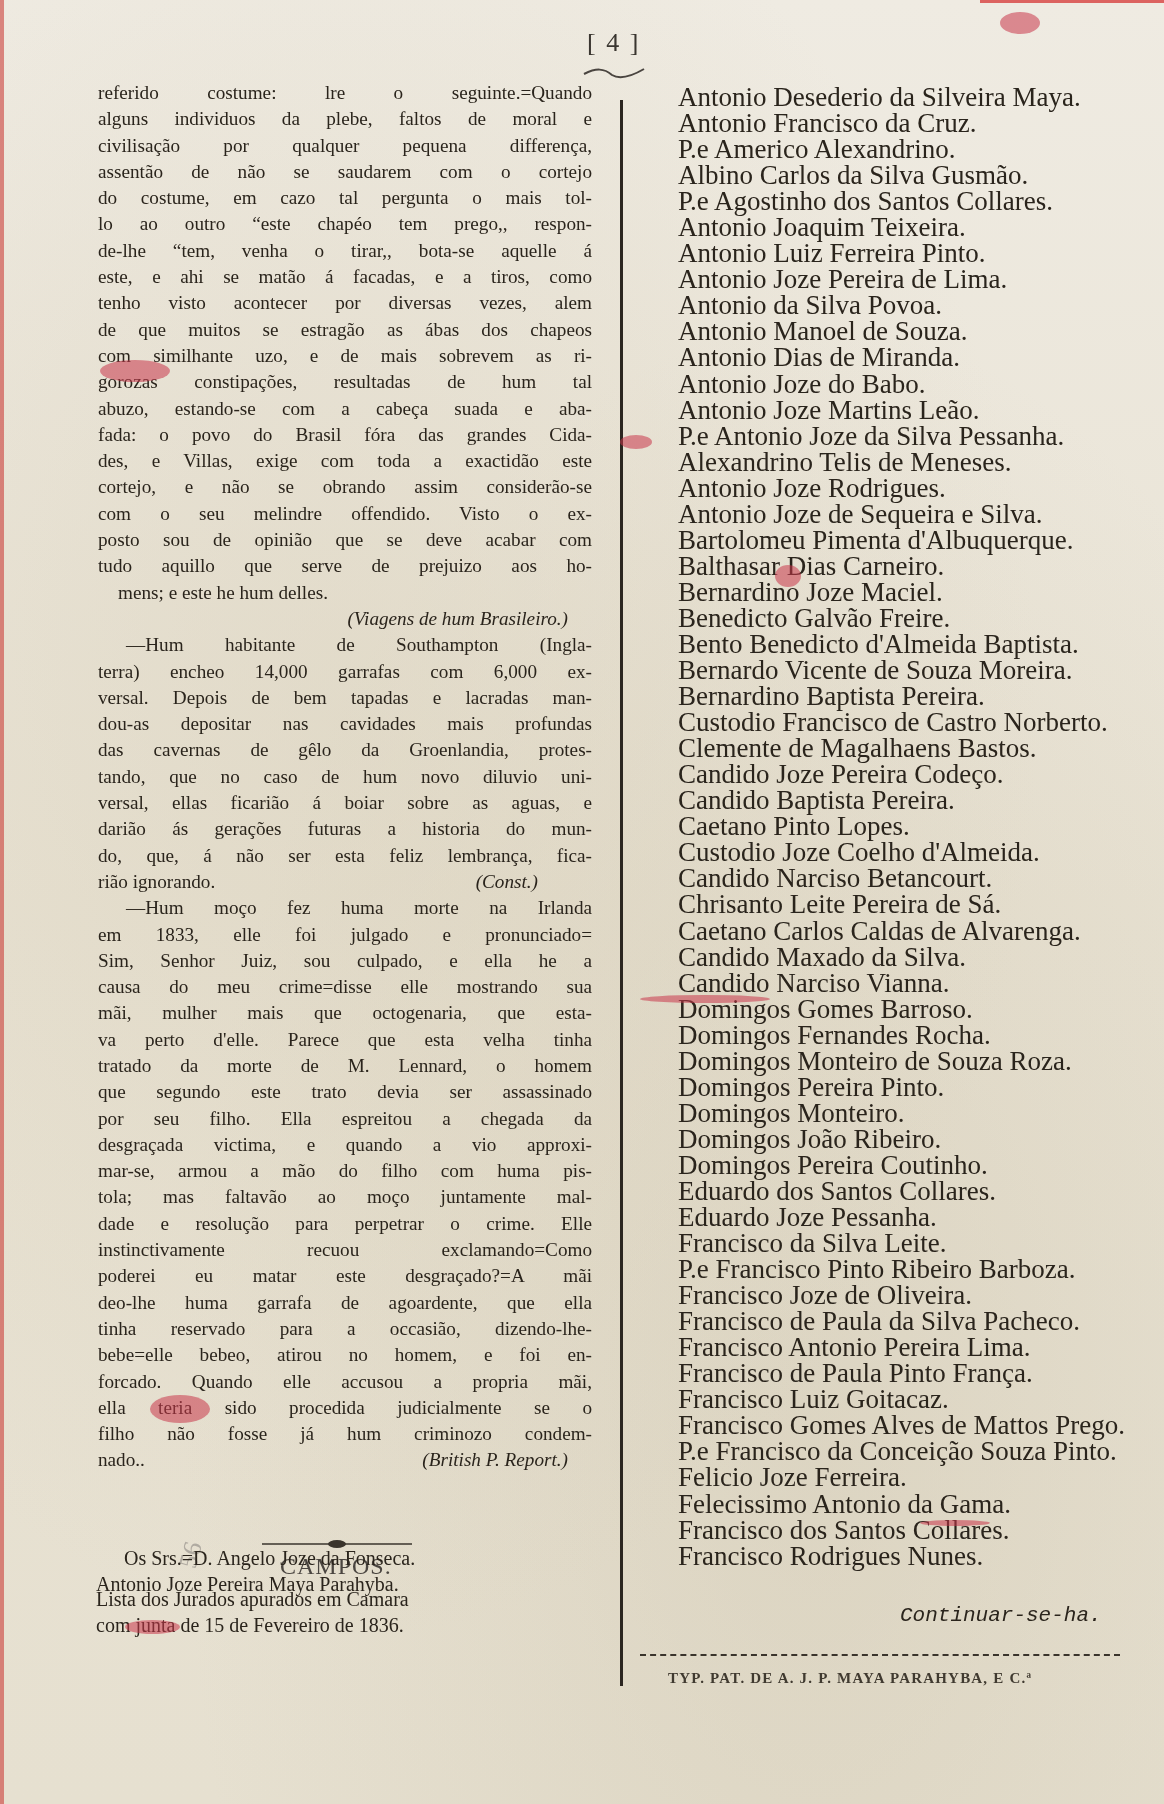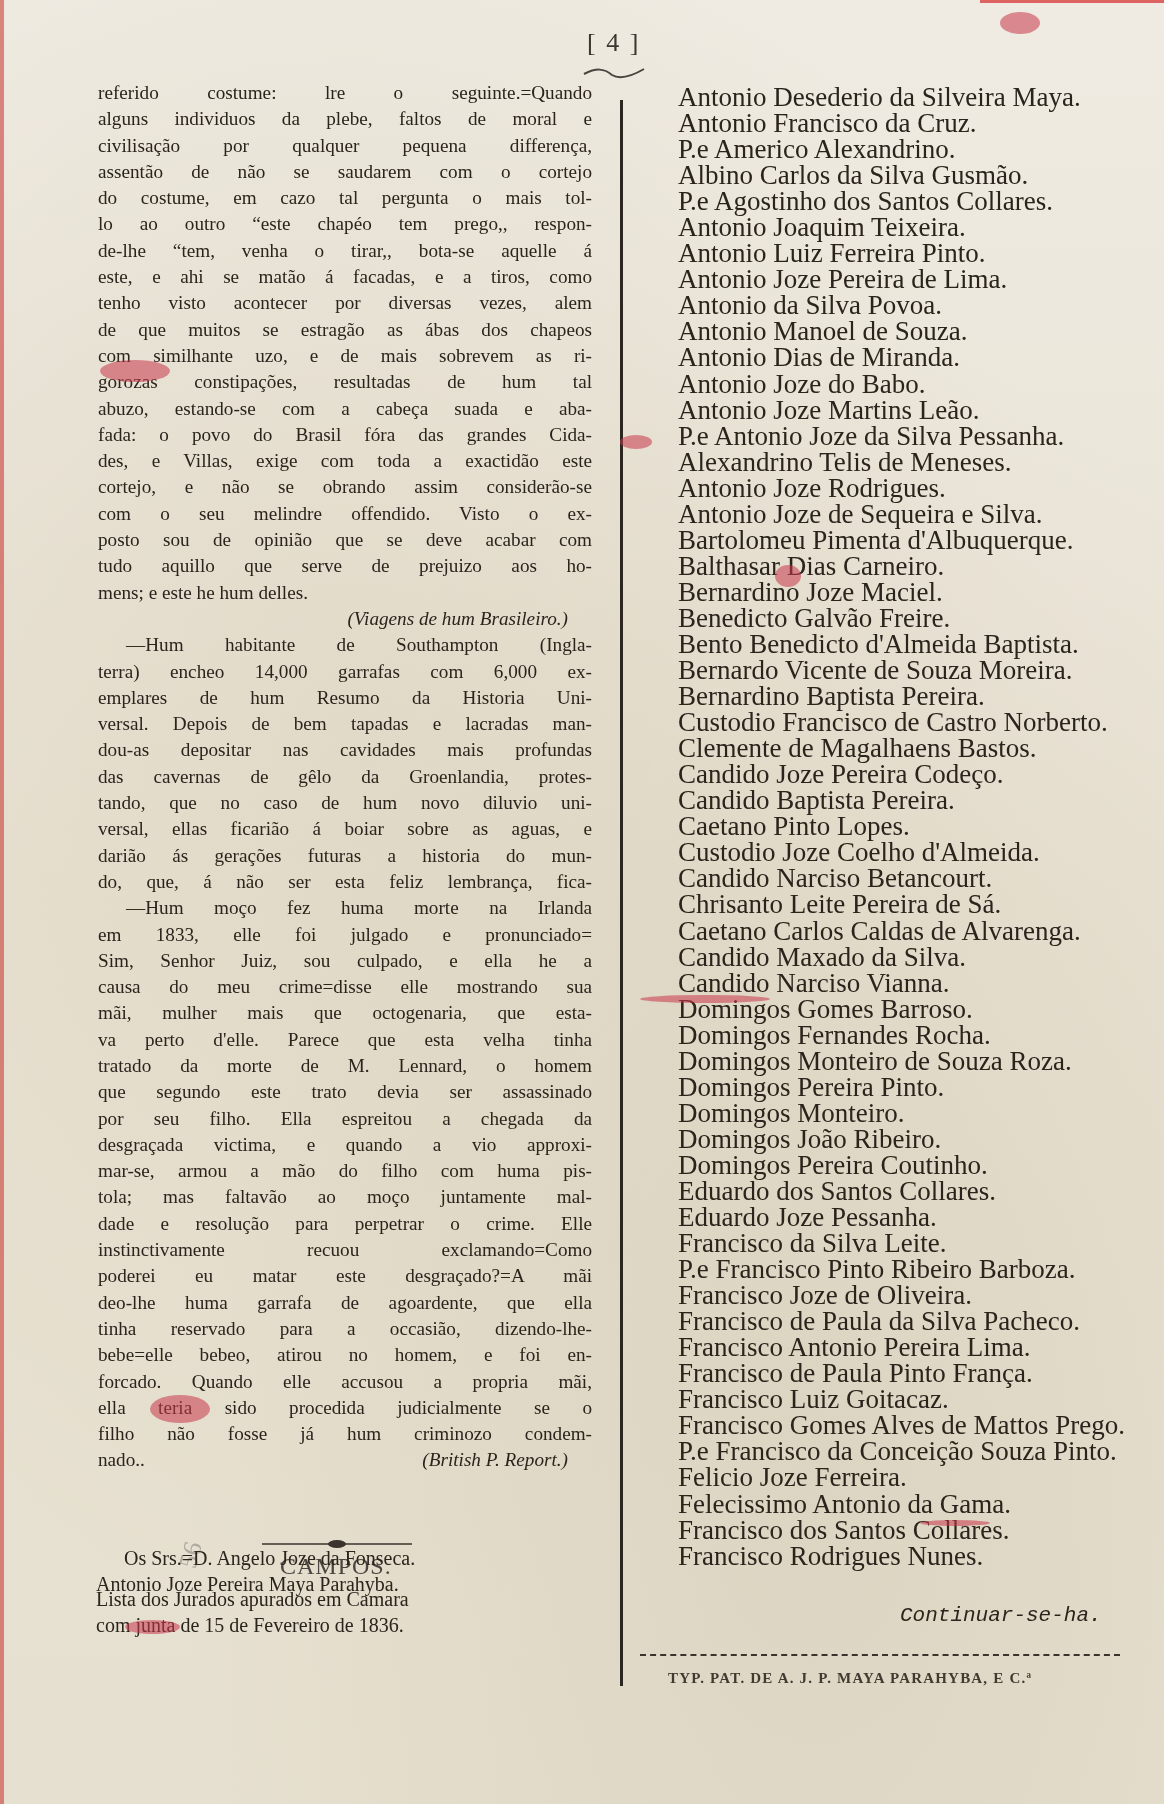--- a/index.html
+++ b/index.html
@@ -23,21 +23,21 @@
     position:absolute; left:587px; top:28px; font-size:26px; letter-spacing:2px; color:#3a3630;
   }
   .page-num-swash {
     position:absolute; left:582px; top:66px; width:64px; height:14px;
   }
   .col-left {
     position:absolute; left:98px; top:80px; width:494px;
     font-size:19.2px; line-height:26.3px; text-align:justify;
   }
   .col-left .ln { display:block; white-space:nowrap; text-align:justify; text-align-last:justify; }
-  .col-left .ln.last { text-align-last:left; }
+  .col-left .ln.last { text-align-last:left;margin-left:20px; }
   .col-left .src { display:block; text-align:right; font-style:italic; padding-right:24px; }
   .col-left .indent { padding-left:28px; }
   .col-divider {
     position:absolute; left:620px; top:100px; width:3px; height:1586px; background:#2b2620;
   }
   .col-right {
     position:absolute; left:642px; top:84px; width:470px;
     font-size:27px; line-height:26.05px;margin-left:36px;
   }
   .col-right .name { display:block; white-space:nowrap; }
@@ -99,28 +99,31 @@
       <span class="ln">com o seu melindre offendido. Visto o ex-</span>
       <span class="ln">posto sou de opinião que se deve acabar com</span>
       <span class="ln">tudo aquillo que serve de prejuizo aos ho-</span>
       <span class="ln last">mens; e este he hum delles.</span>
       <span class="src">(Viagens de hum Brasileiro.)</span>
     </div>
 
     <div>
       <span class="ln indent">—Hum habitante de Southampton (Ingla-</span>
       <span class="ln">terra) encheo 14,000 garrafas com 6,000 ex-</span>
-      <span class="ln">emplares de hum Resumo da Historia Uni-</span>
       <span class="ln">versal. Depois de bem tapadas e lacradas man-</span>
       <span class="ln">dou-as depositar nas cavidades mais profundas</span>
       <span class="ln">das cavernas de gêlo da Groenlandia, protes-</span>
       <span class="ln">tando, que no caso de hum novo diluvio uni-</span>
       <span class="ln">versal, ellas ficarião á boiar sobre as aguas, e</span>
       <span class="ln">darião ás gerações futuras a historia do mun-</span>
       <span class="ln">do, que, á não ser esta feliz lembrança, fica-</span>
+      <div style="display:flex;justify-content:space-between;">
+        <span>rião ignorando.</span>
+        <span style="font-style:italic;padding-right:54px;">(Const.)</span>
+      </div>
     </div>
 
     <div>
       <span class="ln indent">—Hum moço fez huma morte na Irlanda</span>
       <span class="ln">em 1833, elle foi julgado e pronunciado=</span>
       <span class="ln">Sim, Senhor Juiz, sou culpado, e ella he a</span>
       <span class="ln">causa do meu crime=disse elle mostrando sua</span>
       <span class="ln">mãi, mulher mais que octogenaria, que esta-</span>
       <span class="ln">va perto d'elle. Parece que esta velha tinha</span>
       <span class="ln">tratado da morte de M. Lennard, o homem</span>

